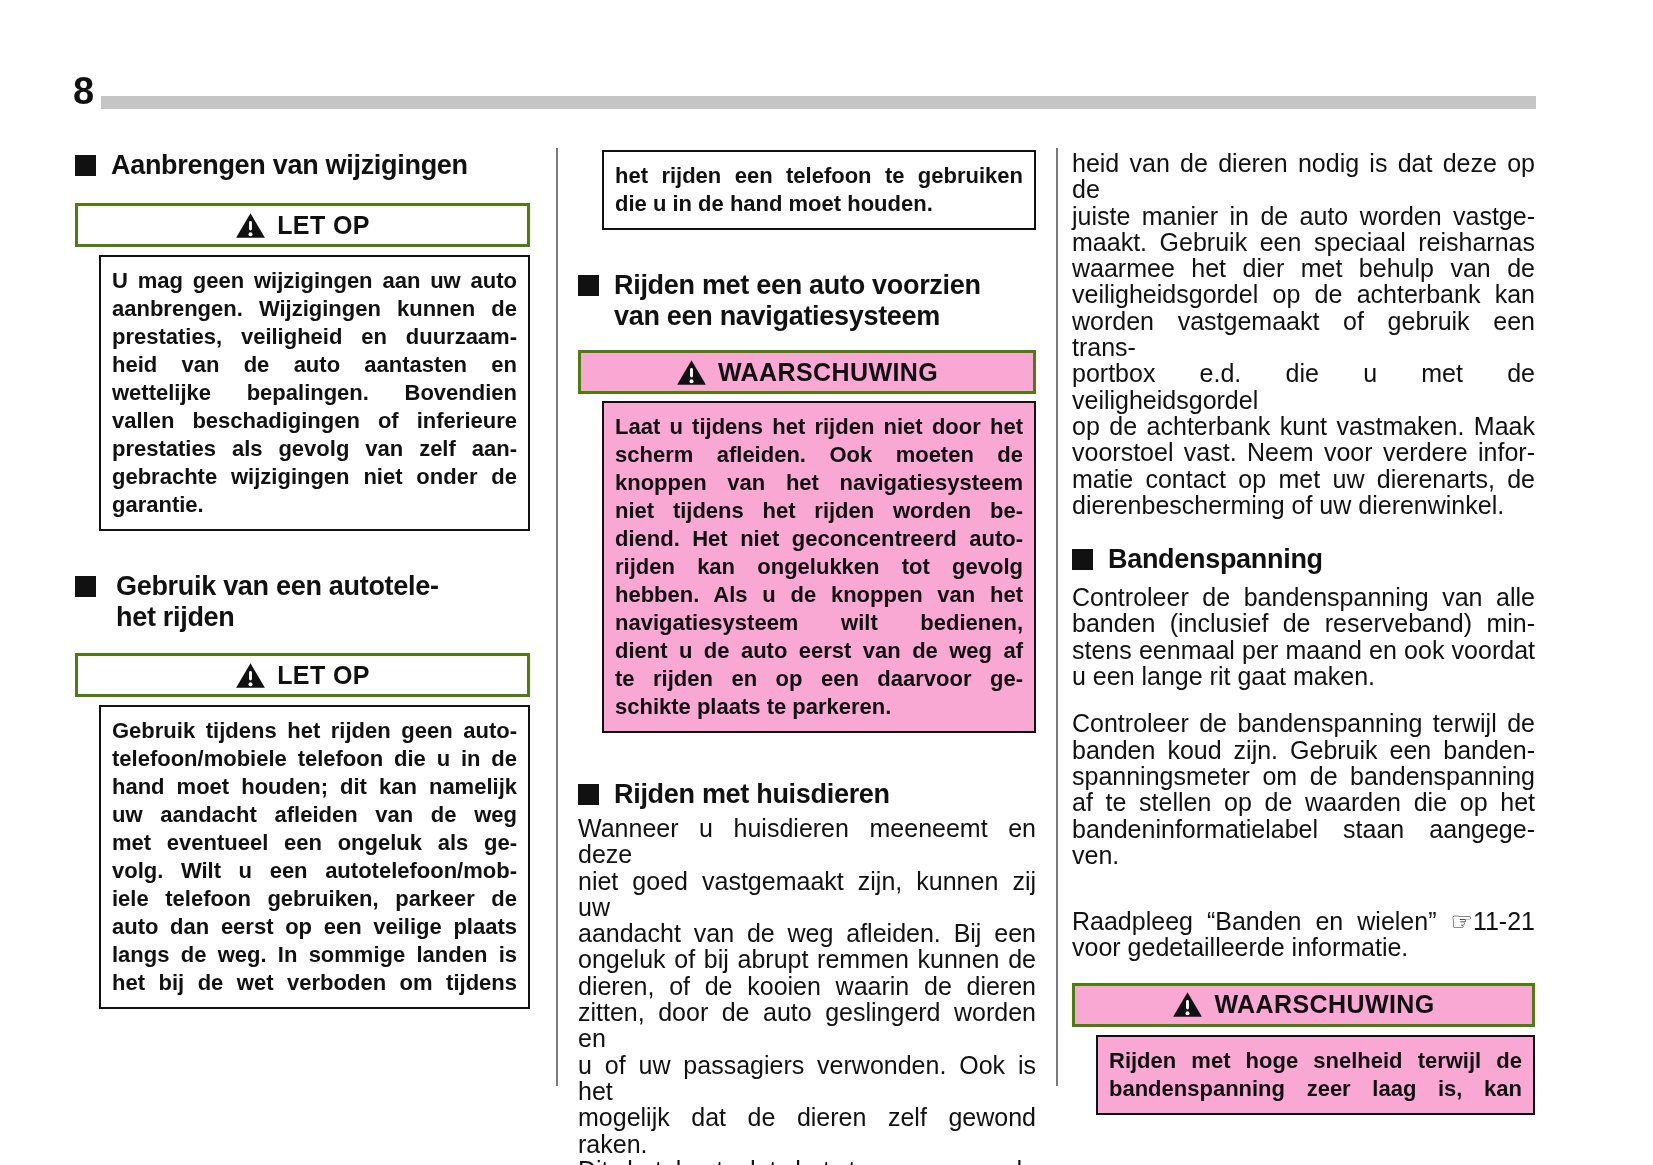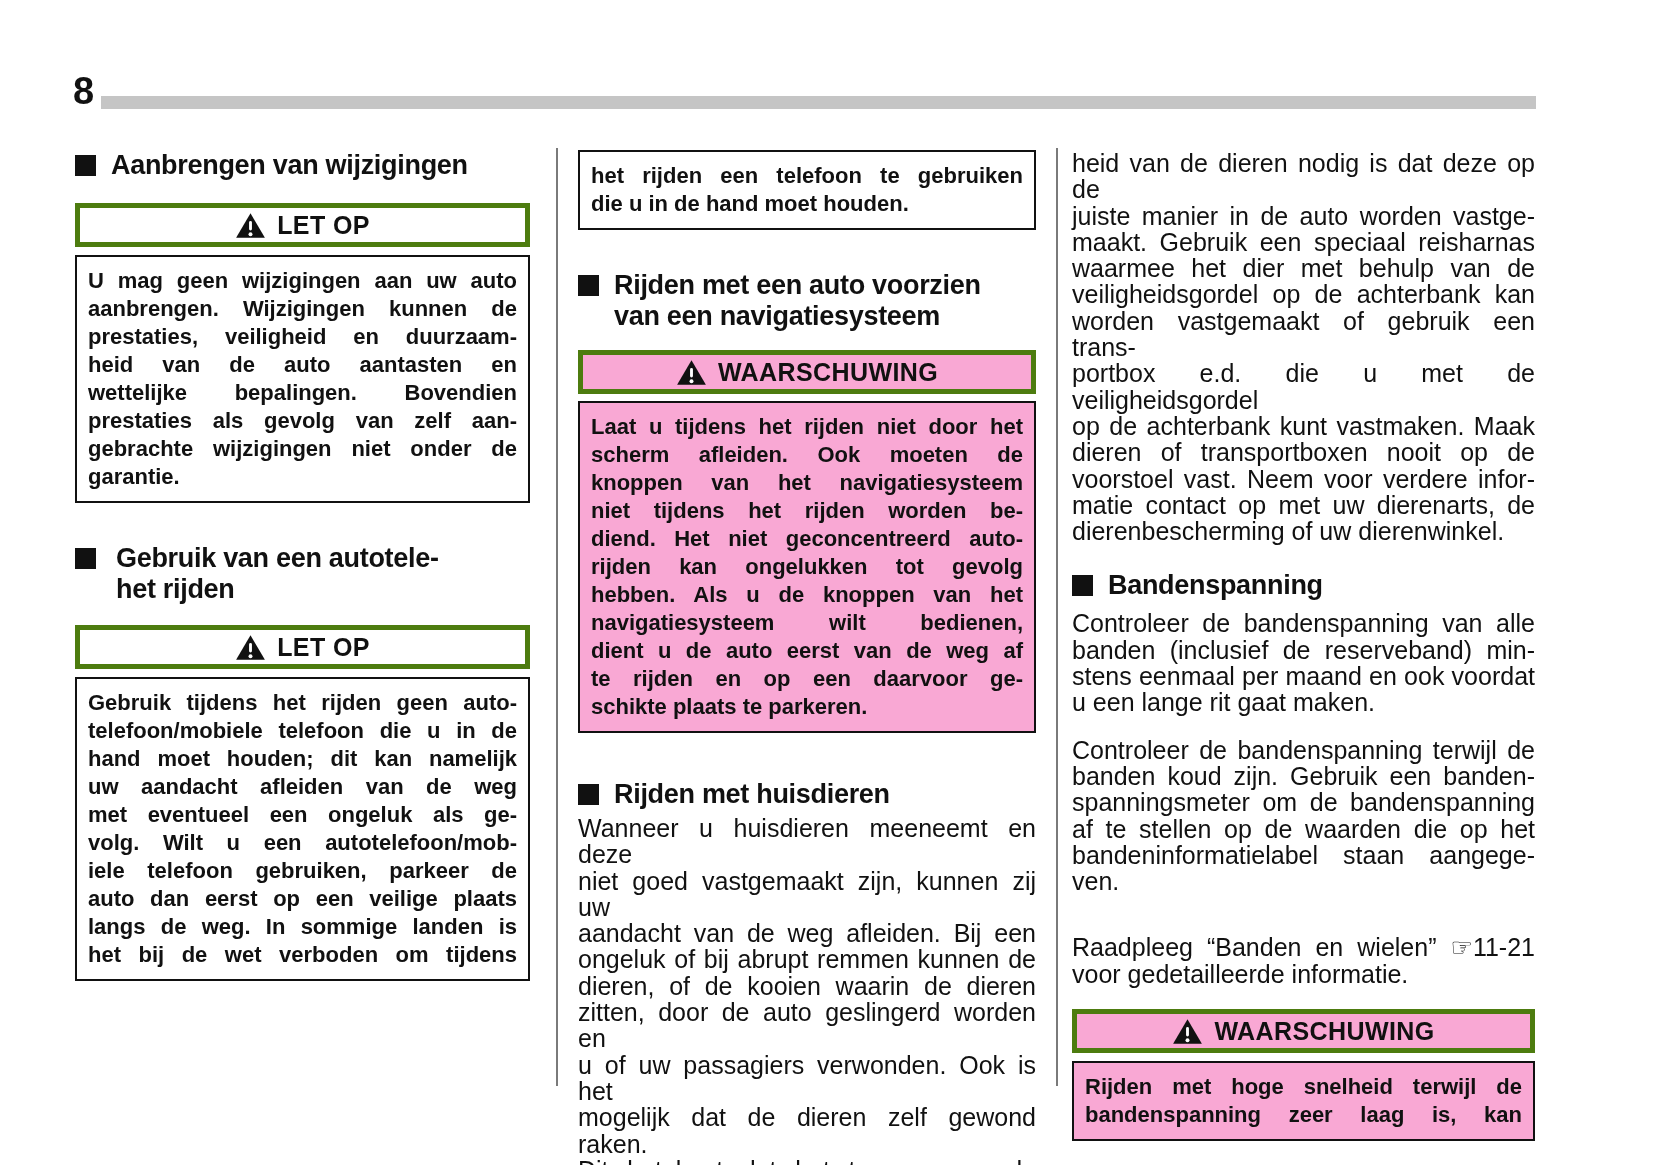--- a/index.html
+++ b/index.html
@@ -16,34 +16,34 @@
   .col { position:absolute; top:150px; }
   .col1 { left:75px;  width:455px; }
   .col2 { left:578px; width:458px; }
   .col3 { left:1072px; width:463px; }
 
   .heading { display:flex; gap:15px; font-weight:bold; font-size:27px; line-height:31px; letter-spacing:-0.3px; }
   .sq { flex:0 0 auto; width:21px; height:21px; background:#111; margin-top:5px; }
   .htext { flex:1 1 auto; }
 
   .warnhead {
-    border:5px solid #4d7c0f; height:44px; box-sizing:border-box;
+    border:3px solid #4d7c0f; height:44px; box-sizing:border-box;
     display:flex; align-items:center; justify-content:center; gap:11px;
     background:#fff;
   }
   .wtitle { font-size:25px; font-weight:bold; letter-spacing:0.4px; }
   .tri { width:31px; height:27px; display:block; }
 
   .warnbody {
     border:2px solid #111; box-sizing:border-box; background:#fff;
     padding:10px 11px; font-weight:bold;
   }
   .gray { background:#f9a8d4; }
 
-  .boxtext  { font-size:22px; }
+  .boxtext  { font-size:22px;margin-left:24px; }
   .boxtext .ln  { line-height:28px; white-space:nowrap; }
   .bodytext { font-size:25px; }
   .bodytext .ln { line-height:26.3px; white-space:nowrap; }
   .hlines .ln { white-space:nowrap; }
   .ln.j { white-space:normal; text-align:justify; text-align-last:justify; }
 
   
   .col1 .wh1 { margin-top:22px; }
   .col1 .bx1 { margin-top:8px; }
   .col1 .h2  { margin-top:40px;gap:20px; }
@@ -88,20 +88,21 @@
       </svg>
       <span class="wtitle">LET OP</span>
     </div>
 
     <div class="warnbody boxtext bx1">
         <div class="ln j">U mag geen wijzigingen aan uw auto</div>
         <div class="ln j">aanbrengen. Wijzigingen kunnen de</div>
         <div class="ln j">prestaties, veiligheid en duurzaam-</div>
         <div class="ln j">heid van de auto aantasten en</div>
         <div class="ln j">wettelijke bepalingen. Bovendien</div>
+        <div class="ln j">vallen beschadigingen of inferieure</div>
         <div class="ln j">prestaties als gevolg van zelf aan-</div>
         <div class="ln j">gebrachte wijzigingen niet onder de</div>
         <div class="ln">garantie.</div>
       </div>
 
     <div class="heading h2">
       <span class="sq"></span>
       <div class="htext hlines">
           <div class="ln">Gebruik van een autotele-</div>
           <div class="ln">het rijden</div>
@@ -193,21 +194,20 @@
 
     <div class="bodytext carry">
         <div class="ln j">heid van de dieren nodig is dat deze op de</div>
         <div class="ln j">juiste manier in de auto worden vastge-</div>
         <div class="ln j">maakt. Gebruik een speciaal reisharnas</div>
         <div class="ln j">waarmee het dier met behulp van de</div>
         <div class="ln j">veiligheidsgordel op de achterbank kan</div>
         <div class="ln j">worden vastgemaakt of gebruik een trans-</div>
         <div class="ln j">portbox e.d. die u met de veiligheidsgordel</div>
         <div class="ln j">op de achterbank kunt vastmaken. Maak</div>
-        <div class="ln j">dieren of transportboxen nooit op de</div>
         <div class="ln j">voorstoel vast. Neem voor verdere infor-</div>
         <div class="ln j">matie contact op met uw dierenarts, de</div>
         <div class="ln">dierenbescherming of uw dierenwinkel.</div>
       </div>
 
     <div class="heading h1">
       <span class="sq"></span>
       <div class="htext">Bandenspanning</div>
     </div>
 

